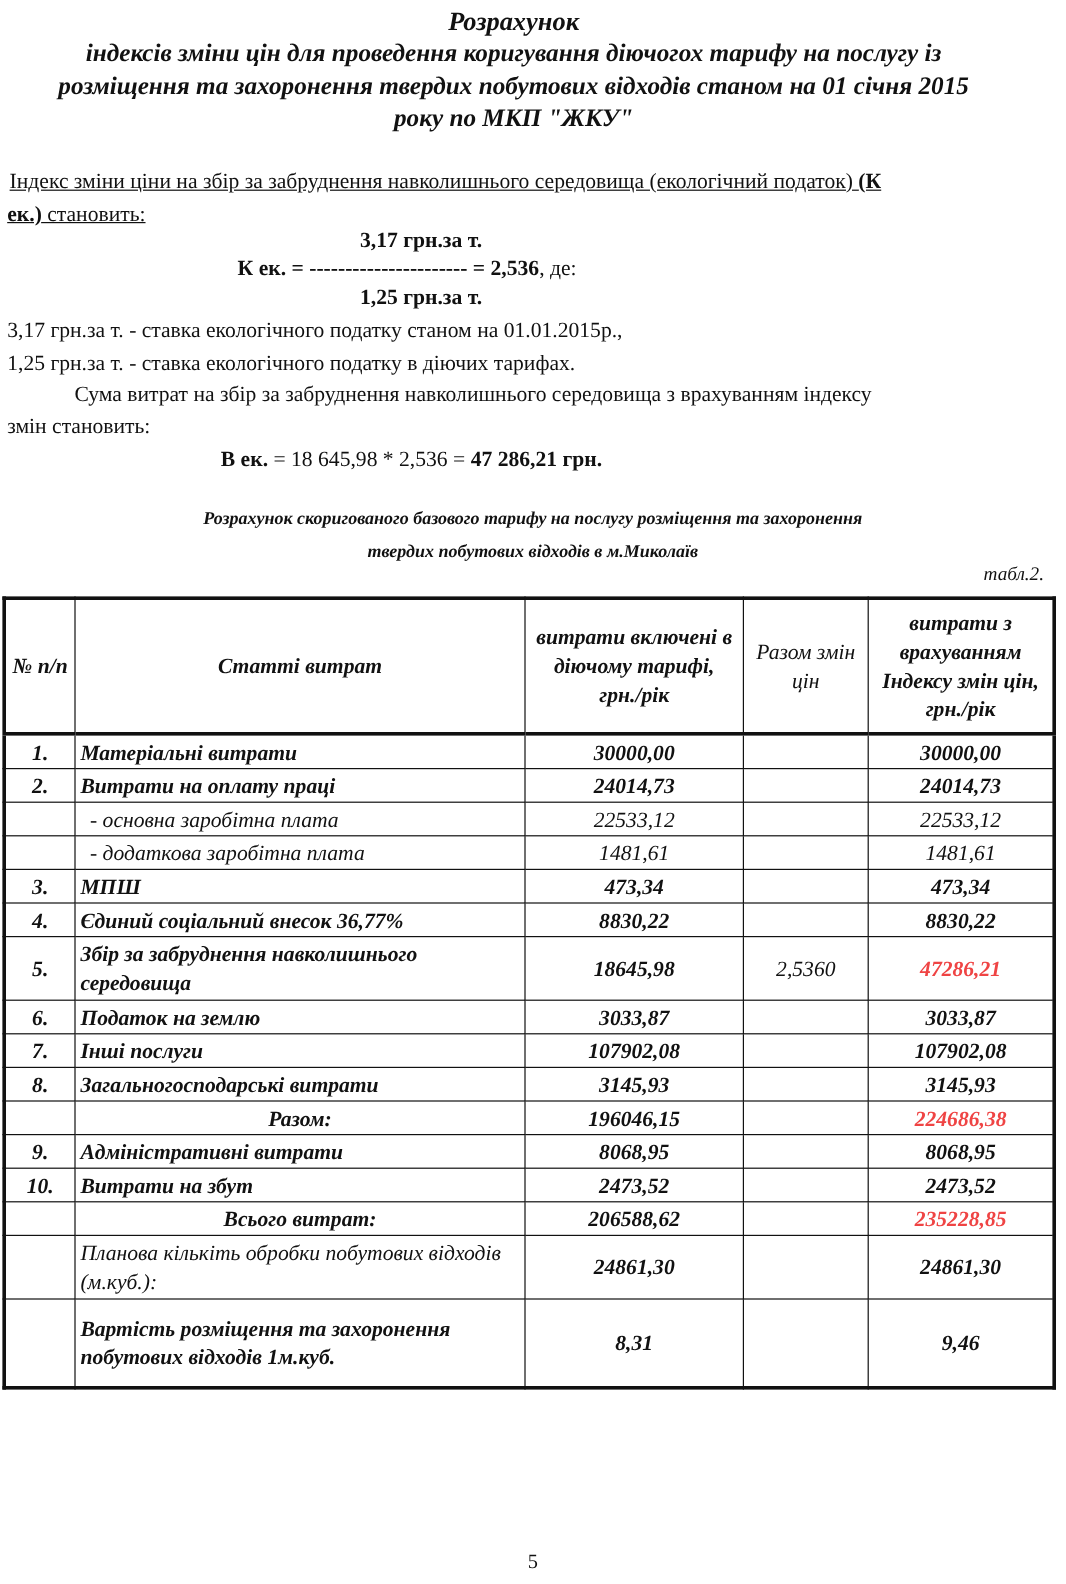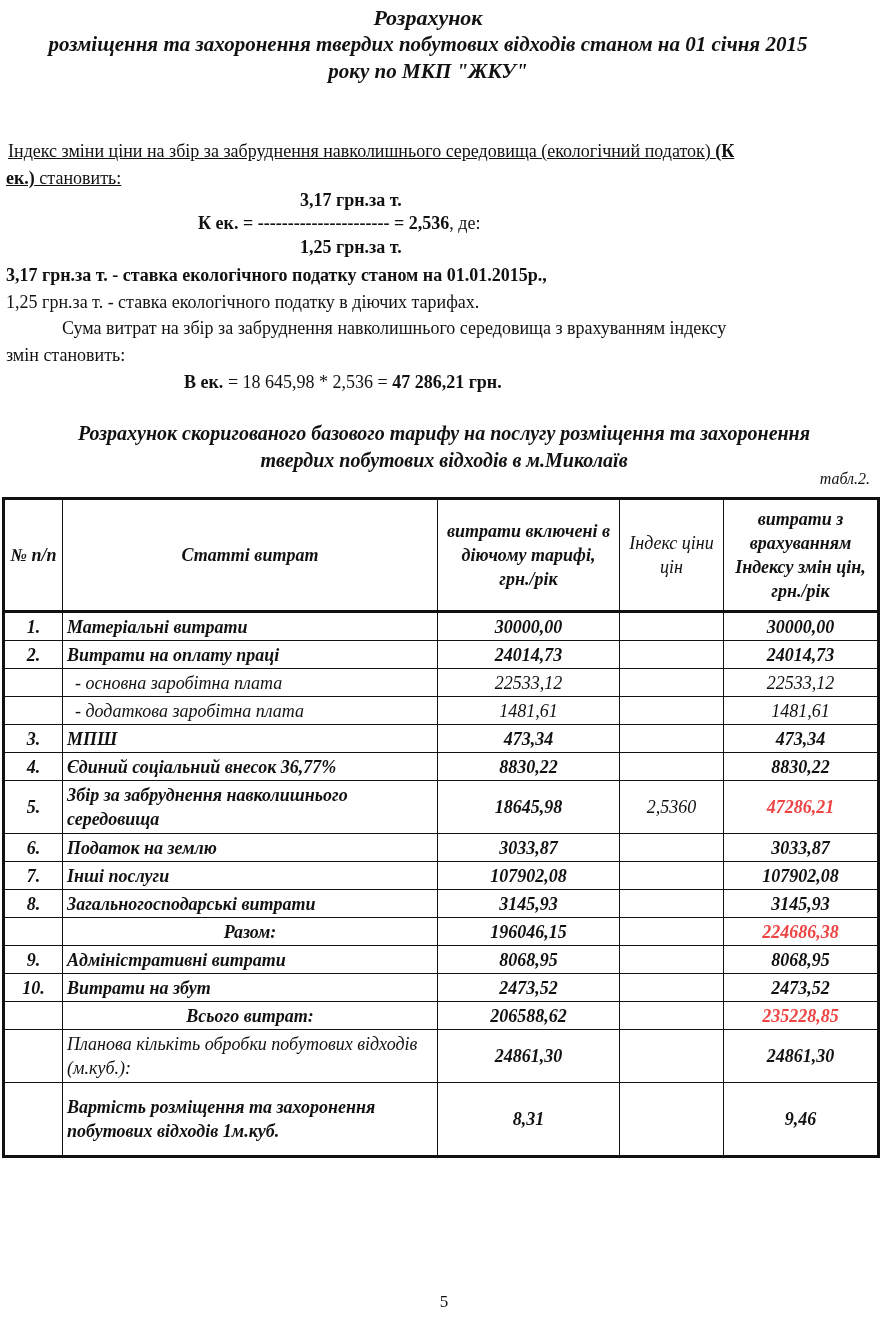--- a/index.html
+++ b/index.html
@@ -5,21 +5,21 @@
   html, body { margin:0; padding:0; background:#ffffff; }
   body { width:888px; height:1320px; position:relative; overflow:hidden;
          font-family:"Liberation Serif", serif; color:#111; }
   .title-block { position:absolute; left:0; top:4px; width:856px; text-align:center;
                  font-style:italic; font-weight:bold; font-size:21px; line-height:27px; }
   .title-block div { white-space:nowrap; }
   .p { position:absolute; font-size:18px; line-height:22px; white-space:nowrap; }
   .u { text-decoration:underline; }
   .b { font-weight:bold; }
   .sub-title { position:absolute; left:0; top:420px; width:888px; text-align:center;
-               font-style:italic; font-weight:bold; font-size:20px; line-height:27px; }
+               font-style:italic; font-weight:bold; font-size:15px; line-height:27px; }
   .tabl { position:absolute; right:18px; top:470px; font-style:italic; font-size:16px; }
   table { position:absolute; left:2px; top:497px; width:875px; border-collapse:collapse;
           border:3px solid #111; font-style:italic; table-layout:fixed; }
   td, th { border:1.5px solid #111; padding:0 4px; font-size:18px; line-height:24px; }
   th { font-weight:bold; text-align:center; height:110px; }
   td.num { text-align:center; font-weight:bold; }
   td.val { text-align:center; font-weight:bold; }
   td.lbl { text-align:left; font-weight:bold; }
   td.light { font-weight:normal; }
   td.red { color:#ef4444; }
@@ -27,38 +27,39 @@
   tr.r2 td { height:52px; }
   tr.r3 td { height:72px; }
   tr.hdr-sep td, tr.hdr-sep th { border-top:3px solid #111; }
   .pagenum { position:absolute; left:0; width:888px; top:1292px; text-align:center; font-size:17px; }
 </style>
 </head>
 <body>
 
 <div class="title-block">
   <div style="font-size:22px;">Розрахунок</div>
+  <div>індексів зміни цін для проведення коригування діючогох тарифу на послугу із</div>
   <div>розміщення та захоронення твердих побутових відходів станом на  01 січня 2015</div>
   <div>року по МКП "ЖКУ"</div>
 </div>
 
 <div class="p u" style="left:8px; top:140px;">
   <span>Індекс зміни ціни на збір за забруднення навколишнього середовища (екологічний податок) </span><span class="b">(К</span>
 </div>
 <div class="p u" style="left:6px; top:167px;">
   <span class="b">ек.)</span><span> становить:</span>
 </div>
 
 <div class="p b" style="left:300px; top:189px;">3,17 грн.за т.</div>
 <div class="p" style="left:198px; top:212px;">
   <span class="b">К ек.  =  ----------------------  =  2,536</span><span>,  де:</span>
 </div>
 <div class="p b" style="left:300px; top:236px;">1,25 грн.за т.</div>
 
-<div class="p" style="left:6px; top:264px;font-weight:bold;">3,17 грн.за т. - ставка екологічного податку станом на 01.01.2015р.,</div>
+<div class="p" style="left:6px; top:264px;">3,17 грн.за т. - ставка екологічного податку станом на 01.01.2015р.,</div>
 <div class="p" style="left:6px; top:291px;">1,25 грн.за т. -  ставка екологічного податку в діючих тарифах.</div>
 <div class="p" style="left:62px; top:317px;">Сума витрат на збір за забруднення навколишнього середовища з врахуванням індексу</div>
 <div class="p" style="left:6px; top:344px;">змін становить:</div>
 <div class="p" style="left:184px; top:371px;">
   <span class="b">В ек.</span><span> = 18 645,98 * 2,536 = </span><span class="b">47 286,21 грн.</span>
 </div>
 
 <div class="sub-title">
   <div>Розрахунок скоригованого базового тарифу на послугу розміщення та захоронення</div>
   <div>твердих побутових відходів в м.Миколаїв</div>
@@ -71,21 +72,21 @@
       <col style="width:375px">
       <col style="width:182px">
       <col style="width:104px">
       <col style="width:155px">
   </colgroup>
   <tbody>
       <tr>
     <th>№ п/п</th>
     <th>Статті витрат</th>
     <th>витрати включені в діючому тарифі, грн./рік</th>
-    <th style="font-weight:normal;">Індекс ціни цін</th>
+    <th style="font-weight:normal;">Разом змін цін</th>
     <th>витрати з врахуванням Індексу змін цін, грн./рік</th>
   </tr>
   <tr class="r1 hdr-sep">
     <td class="num">1.</td>
     <td class="lbl">Матеріальні витрати</td>
     <td class="val">30000,00</td>
     <td class="val light"></td>
     <td class="val">30000,00</td>
   </tr>
   <tr class="r1">

